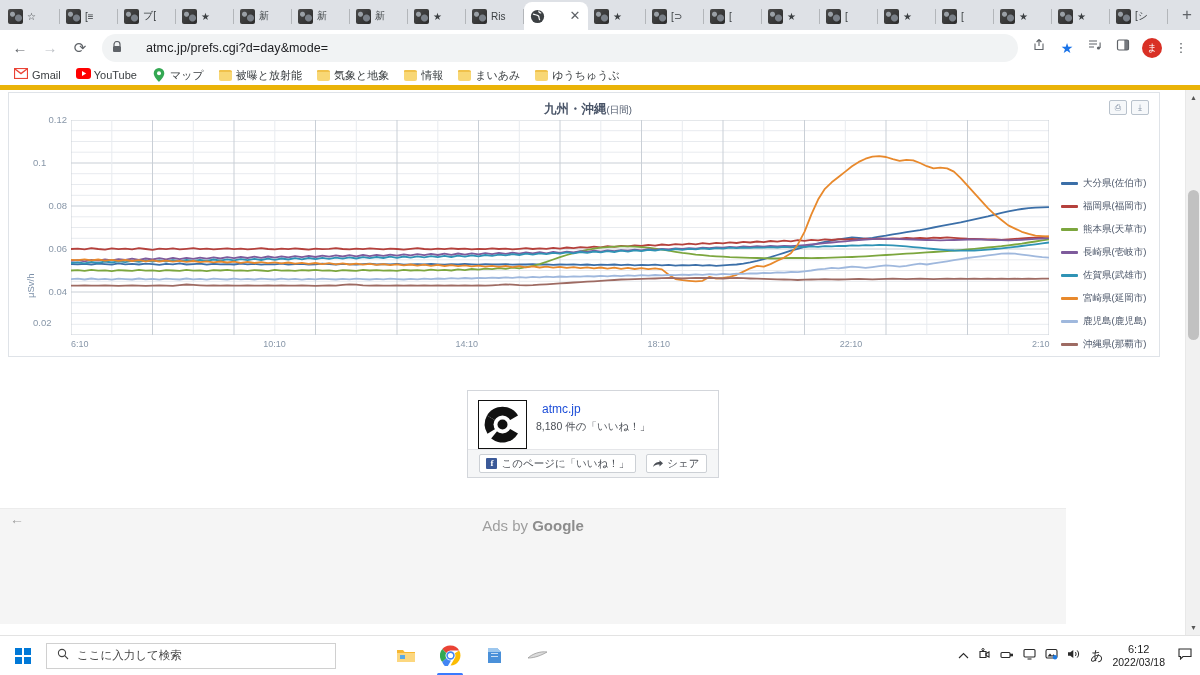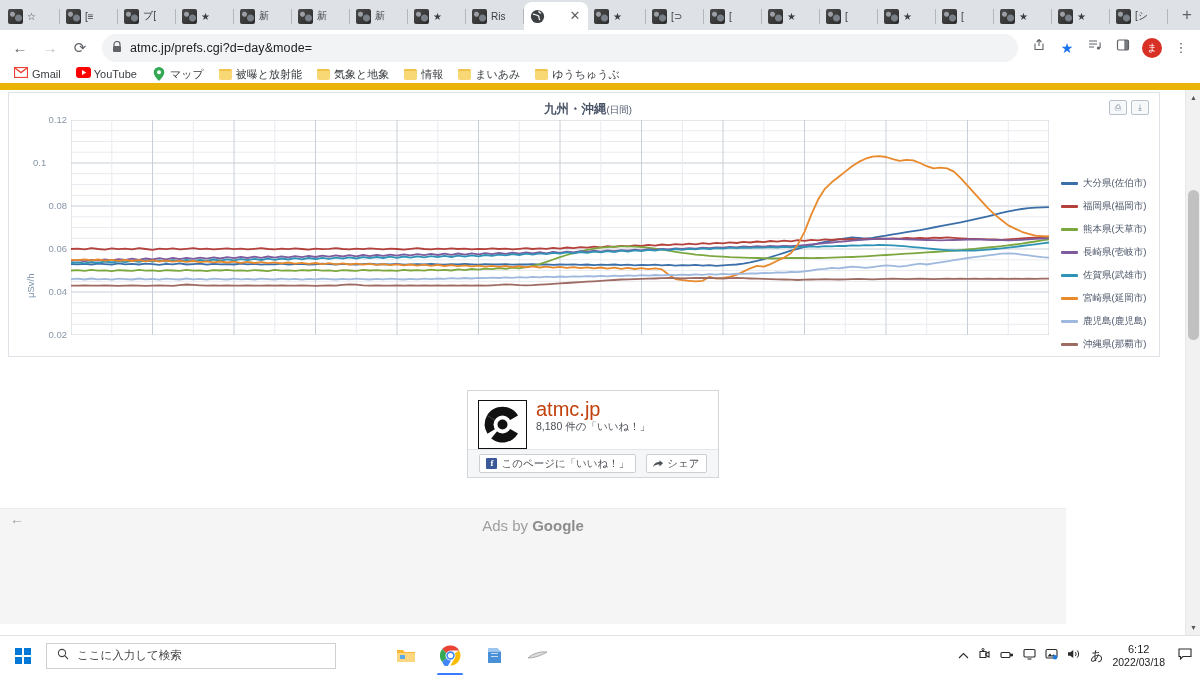--- a/index.html
+++ b/index.html
@@ -57,39 +57,39 @@
     height: 35px; background: #fff; display: flex; align-items: center;
     padding: 0 6px; gap: 2px;
   }
   .nav-btn {
     width: 28px; height: 28px; border-radius: 50%; color: #5f6368;
     font-size: 15px; text-align: center; line-height: 28px; flex: none;
   }
   .nav-btn.dim { color: #bdc1c6; }
   .omnibox {
     flex: 1; height: 28px; background: #f1f3f4; border-radius: 14px;
-    display: flex; align-items: center; padding: 0 10px; gap: 8px; margin: 0 6px;
+    display: flex; align-items: center; padding: 0 10px; gap: 24px; margin: 0 6px;
   }
   .omnibox .lock { font-size: 11px; color: #5f6368; }
   .omnibox .url { font-size: 12.5px; color: #202124; letter-spacing: .1px; }
   .tb-icons { display: flex; align-items: center; gap: 2px; }
   .tb-icon {
     width: 26px; height: 26px; text-align: center; line-height: 26px;
     font-size: 13px; color: #5f6368;
   }
   .tb-icon.star { color: #1a73e8; font-size: 14px; }
   .avatar {
     width: 20px; height: 20px; border-radius: 50%; background: #d93025;
     color: #fff; font-size: 10px; text-align: center; line-height: 20px;
     margin: 0 4px;
   }
 
   .bookmarks {
     height: 25px; background: #fff; display: flex; 
-    padding: 0 8px; gap: 3px; border-bottom: 7px solid #eab308;
+    padding: 0 8px; gap: 3px; border-bottom: 5px solid #eab308;
   }
   .bm { display: flex; align-items: center; gap: 4px; padding: 2px 6px; border-radius: 4px; }
   .bm-label { font-size: 11px; color: #3c4043; white-space: nowrap; }
   .bm-ico { width: 14px; height: 14px; flex: none; font-size: 11px; line-height: 14px; text-align:center;}
   .folder-ico {
     width: 13px; height: 11px; background: #f8d775; border-radius: 1px 2px 2px 2px;
     border-top: 2px solid #f0c14b; flex: none;
   }
 
   
@@ -144,21 +144,21 @@
   
   .fbwidget {
     position: absolute; left: 467px; top: 300px; width: 252px; height: 88px;
     border: 1px solid #d3d6db; background: #fff;
   }
   .fb-top { display: flex; gap: 9px; padding: 9px 10px 0 10px; }
   .fb-logo {
     width: 49px; height: 49px; flex: none; background: #fff; border: 1px solid #111;
     position: relative; overflow: hidden;
   }
-  .fb-name { font-size: 20px; color: #c2410c; line-height: 18px; }
+  .fb-name { font-size: 12px; color: #1d4ed8; line-height: 18px; margin-left: 6px; }
   .fb-likes { font-size: 10.5px; color: #4b4f56; margin-top: 2px; }
   .fb-actions {
     position: absolute; left: 0; right: 0; bottom: 0; height: 28px;
     border-top: 1px solid #e5e6e9; background: #f5f6f7;
     display: flex; align-items: center; justify-content: center; gap: 10px;
   }
   .fb-btn {
     height: 19px; background: #fff; border: 1px solid #ccd0d5; border-radius: 2px;
     display: flex; align-items: center; gap: 4px; padding: 0 6px;
     font-size: 10.5px; color: #4b4f56;
@@ -482,21 +482,29 @@
               <polyline points="0.0,159.1 6.8,158.7 13.6,159.5 20.4,158.5 27.2,159.3 34.0,158.9 40.8,159.7 47.5,158.7 54.3,159.1 61.1,159.5 67.9,158.5 74.7,159.3 81.5,158.9 88.3,159.7 95.1,158.7 101.9,159.1 108.7,159.5 115.5,158.5 122.3,159.3 129.0,158.9 135.8,159.7 142.6,158.7 149.4,159.1 156.2,159.5 163.0,158.7 169.8,159.3 176.6,158.9 183.4,159.5 190.2,158.7 197.0,159.1 203.8,159.5 210.5,158.7 217.3,159.3 224.1,158.9 230.9,159.7 237.7,158.9 244.5,159.3 251.3,158.7 258.1,159.1 264.9,159.5 271.7,158.9 278.5,159.3 285.3,158.7 292.0,159.1 298.8,159.5 305.6,158.9 312.4,159.3 319.2,158.7 326.0,159.1 332.8,159.5 339.6,158.9 346.4,159.3 353.2,158.7 360.0,159.1 366.8,158.5 373.5,158.9 380.3,158.2 387.1,158.7 393.9,158.0 400.7,158.5 407.5,157.8 414.3,158.2 421.1,157.6 427.9,158.0 434.7,157.4 441.5,157.8 448.3,157.2 455.0,157.6 461.8,156.9 468.6,157.4 475.4,156.7 482.2,157.2 489.0,156.5 495.8,156.9 502.6,156.3 509.4,156.7 516.2,156.1 523.0,156.5 529.8,155.9 536.5,156.3 543.3,155.7 550.1,156.1 556.9,155.4 563.7,155.9 570.5,155.2 577.3,155.7 584.1,155.0 590.9,155.4 597.7,154.8 604.5,155.2 611.3,154.6 618.0,155.0 624.8,154.4 631.6,154.8 638.4,154.2 645.2,154.6 652.0,153.9 658.8,154.4 665.6,153.7 672.4,153.9 679.2,153.3 686.0,153.5 692.8,152.9 699.5,153.1 706.3,152.4 713.1,152.6 719.9,152.0 726.7,152.2 733.5,151.4 740.3,150.5 747.1,149.4 753.9,148.8 760.7,147.9 767.5,148.3 774.3,147.5 781.0,146.6 787.8,147.1 794.6,147.9 801.4,147.1 808.2,146.2 815.0,145.3 821.8,145.8 828.6,146.6 835.4,145.8 842.2,144.7 849.0,143.6 855.8,144.5 862.5,143.4 869.3,142.3 876.1,141.3 882.9,140.2 889.7,139.1 896.5,138.0 903.3,137.2 910.1,136.3 916.9,135.4 923.7,134.6 930.5,133.7 937.3,133.3 944.0,133.7 950.8,134.6 957.6,135.4 964.4,136.3 971.2,137.2 978.0,137.6" fill="none" stroke="#9fb8dd" stroke-width="1.8" stroke-linejoin="round" stroke-linecap="round"></polyline>
               <polyline points="0.0,165.6 6.8,165.6 13.6,165.3 20.4,165.6 27.2,165.6 34.0,165.3 40.8,165.6 47.5,165.8 54.3,165.6 61.1,165.3 67.9,165.6 74.7,165.8 81.5,165.6 88.3,165.3 95.1,165.6 101.9,165.8 108.7,165.1 115.5,164.5 122.3,164.9 129.0,165.3 135.8,165.6 142.6,165.3 149.4,165.6 156.2,165.3 163.0,165.6 169.8,165.6 176.6,165.3 183.4,165.6 190.2,165.6 197.0,165.3 203.8,165.6 210.5,165.3 217.3,165.6 224.1,165.6 230.9,165.3 237.7,165.6 244.5,165.8 251.3,165.6 258.1,165.3 264.9,165.6 271.7,164.9 278.5,164.3 285.3,164.7 292.0,165.3 298.8,165.6 305.6,165.3 312.4,165.6 319.2,165.6 326.0,165.3 332.8,165.6 339.6,165.3 346.4,165.6 353.2,165.3 360.0,165.6 366.8,165.3 373.5,165.6 380.3,165.3 387.1,165.6 393.9,165.3 400.7,165.6 407.5,165.3 414.3,165.6 421.1,165.3 427.9,164.9 434.7,164.3 441.5,164.7 448.3,165.1 455.0,165.3 461.8,165.1 468.6,164.7 475.4,164.3 482.2,163.8 489.0,163.4 495.8,163.0 502.6,162.5 509.4,162.1 516.2,161.7 523.0,161.3 529.8,160.8 536.5,160.4 543.3,160.0 550.1,159.5 556.9,159.3 563.7,159.1 570.5,158.9 577.3,158.7 584.1,158.5 590.9,158.2 597.7,158.0 604.5,158.2 611.3,158.5 618.0,158.2 624.8,158.0 631.6,157.8 638.4,158.0 645.2,158.2 652.0,158.5 658.8,158.2 665.6,158.0 672.4,158.2 679.2,158.5 686.0,158.7 692.8,158.9 699.5,159.1 706.3,159.3 713.1,159.5 719.9,159.7 726.7,160.0 733.5,159.7 740.3,159.5 747.1,159.3 753.9,159.1 760.7,159.3 767.5,159.5 774.3,159.3 781.0,159.1 787.8,158.9 794.6,159.1 801.4,159.3 808.2,159.1 815.0,158.9 821.8,158.7 828.6,158.9 835.4,159.1 842.2,158.9 849.0,158.7 855.8,158.9 862.5,159.1 869.3,158.9 876.1,158.7 882.9,158.9 889.7,158.7 896.5,158.9 903.3,158.7 910.1,158.9 916.9,158.7 923.7,158.9 930.5,158.7 937.3,158.9 944.0,158.7 950.8,158.9 957.6,158.7 964.4,158.9 971.2,158.7 978.0,158.7" fill="none" stroke="#9e6b63" stroke-width="1.8" stroke-linejoin="round" stroke-linecap="round"></polyline>
             </svg>
         </div>
         <div id="ytick-layer">
             <div style="position: absolute; left: 24px; width: 34px; text-align: right; top: 21px; font-size: 9.5px; color: rgb(135, 150, 168);">0.12</div>
             <div style="position: absolute; left: 24px; width: 34px; text-align: left; top: 64px; font-size: 9.5px; color: rgb(135, 150, 168);">0.1</div>
             <div style="position: absolute; left: 24px; width: 34px; text-align: right; top: 107px; font-size: 9.5px; color: rgb(135, 150, 168);">0.08</div>
             <div style="position: absolute; left: 24px; width: 34px; text-align: right; top: 150px; font-size: 9.5px; color: rgb(135, 150, 168);">0.06</div>
             <div style="position: absolute; left: 24px; width: 34px; text-align: right; top: 193px; font-size: 9.5px; color: rgb(135, 150, 168);">0.04</div>
-            <div style="position: absolute; left: 24px; width: 34px; text-align: right; top: 236px; font-size: 9.5px; color: rgb(135, 150, 168);">0.02</div>
+            <div style="position: absolute; left: 24px; width: 34px; text-align: left; top: 224px; font-size: 9.5px; color: rgb(135, 150, 168);">0.02</div>
+          </div>
+        <div class="xticks" id="xtick-layer">
+            <div class="xtick" style="left: 0px;">6:10</div>
+            <div class="xtick" style="left: 192.2px;">10:10</div>
+            <div class="xtick" style="left: 384.4px;">14:10</div>
+            <div class="xtick" style="left: 576.5px;">18:10</div>
+            <div class="xtick" style="left: 768.7px;">22:10</div>
+            <div class="xtick" style="left: 960.9px;">2:10</div>
           </div>
         <div class="legend" id="legend">
             <div class="lg-row">
               <span class="lg-swatch" style="background:#3b6fa8"></span>
               <span class="lg-text">大分県(佐伯市)</span>
             </div>
             <div class="lg-row">
               <span class="lg-swatch" style="background:#b5413c"></span>
               <span class="lg-text">福岡県(福岡市)</span>
             </div>

